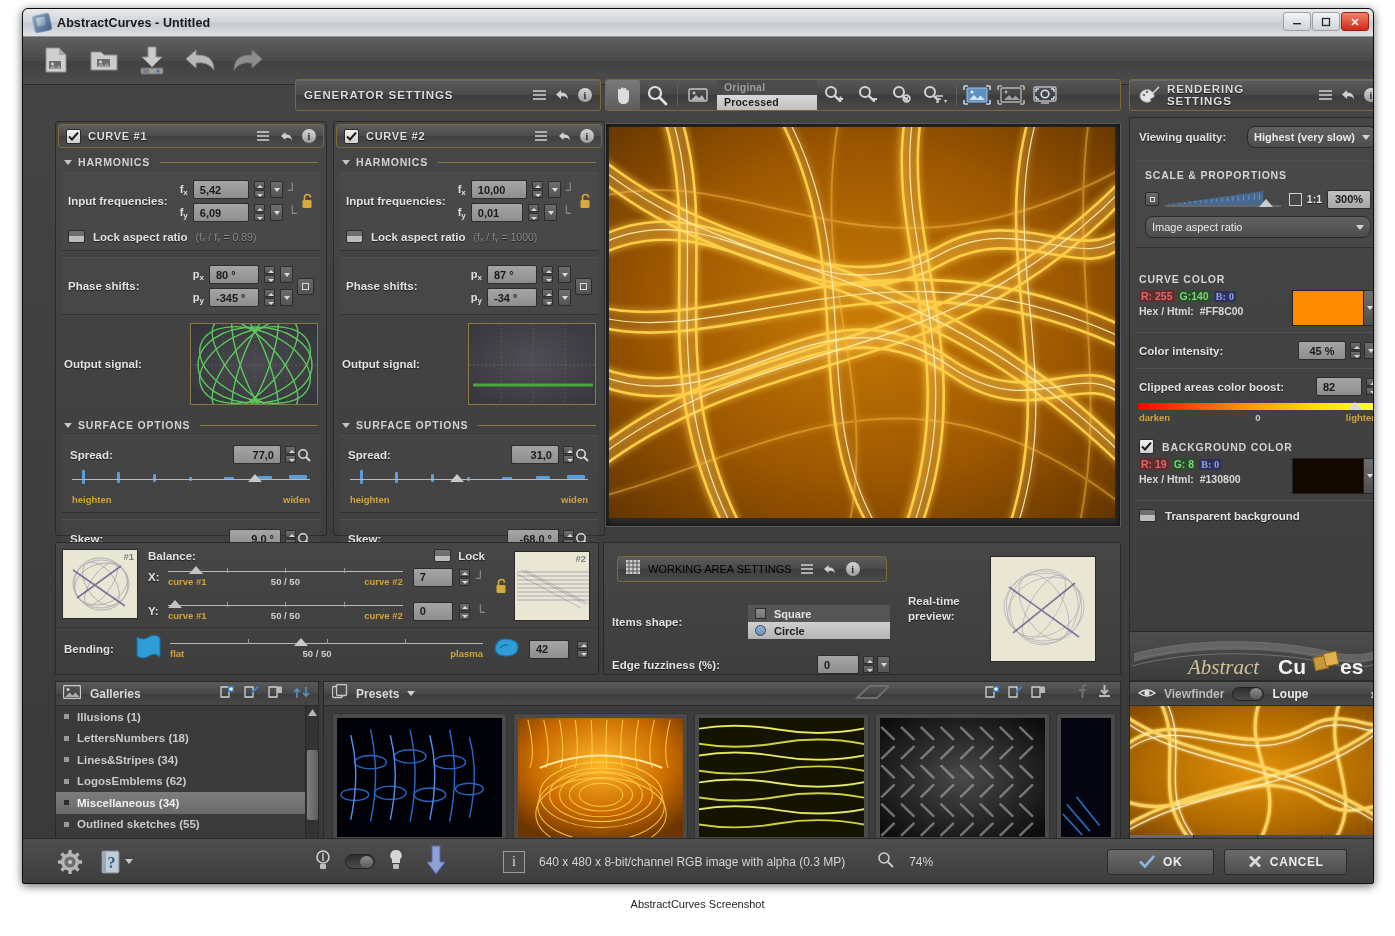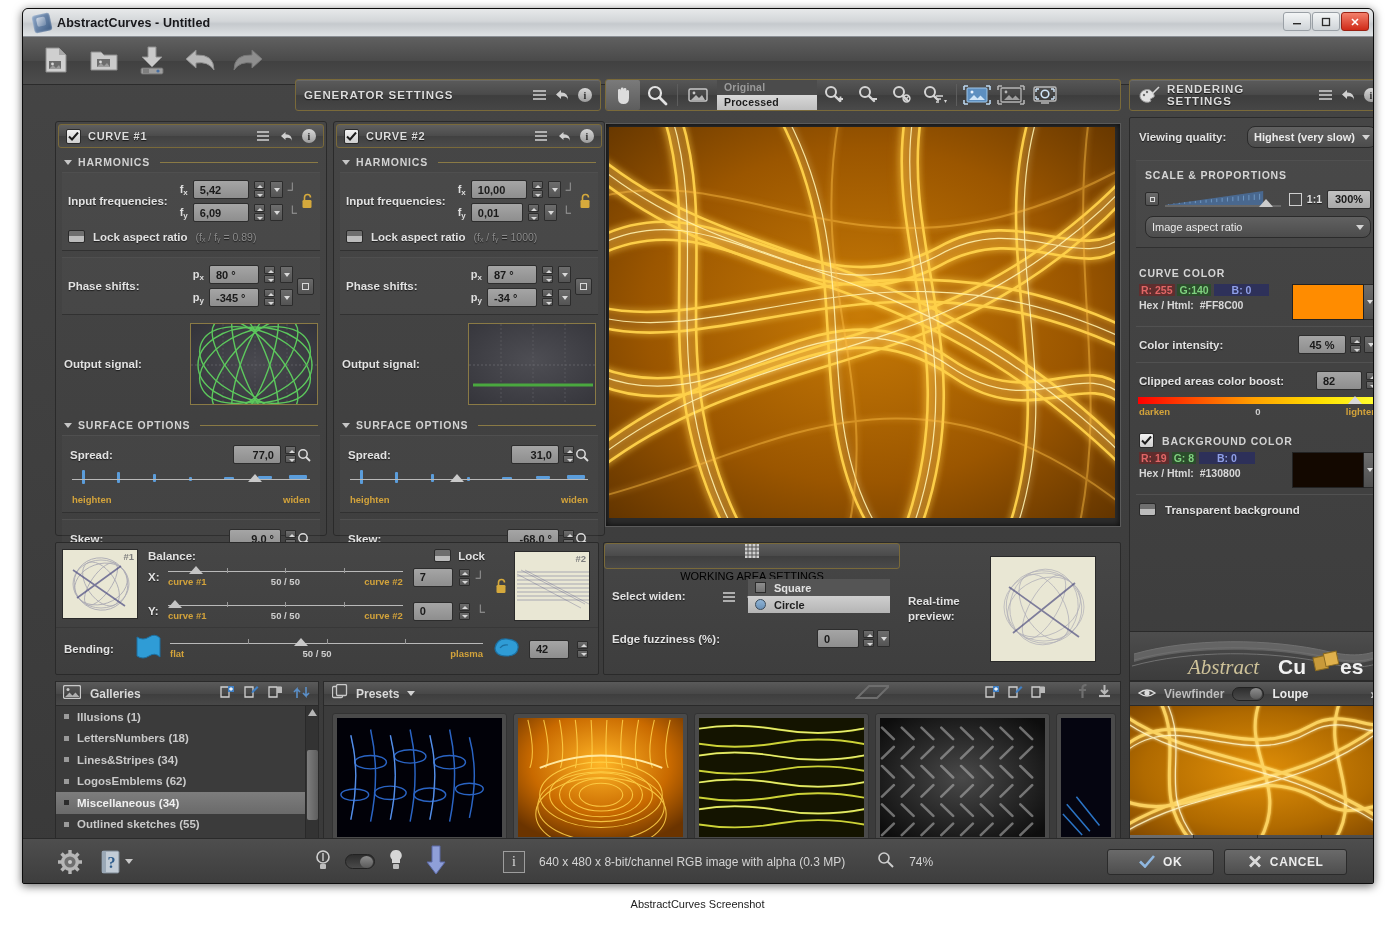--- a/index.html
+++ b/index.html
@@ -194,21 +194,21 @@
     height:22px; background:linear-gradient(180deg,#616161,#4c4c4c);
     border:1px solid #2b2b2b;border-radius:8px; display:flex;align-items:center;
     padding:0 6px; font-size:11px;font-weight:bold;color:#eaeaea;
   }
   .select .arrow{ margin-left:auto; width:0;height:0;
      border-left:4.5px solid transparent;border-right:4.5px solid transparent;border-top:5px solid #d5d5d5;}
   .gtitle{ font-size:10.5px;font-weight:bold;color:#d5d5d5;letter-spacing:.8px;padding:3px 9px 5px;}
   .rgb{ font-size:10.5px;font-weight:bold; }
   .rgb .r{ color:#e06666; background:rgba(120,30,30,.55); padding:0 2px; }
   .rgb .g{ color:#7fd17f; background:rgba(25,85,25,.55); padding:0 2px; }
-  .rgb .b{ color:#8f9fe8; background:rgba(30,35,110,.55); padding:0 18px; }
+  .rgb .b{ color:#8f9fe8; background:rgba(30,35,110,.55); padding:0 2px;font-family:Liberation Serif, serif; }
   .hexline{ font-size:10.5px;font-weight:bold;color:#d8d8d8;margin-top:3px; }
   .swatch{ width:72px;height:36px;border:1px solid #222; }
   .swarrow{ width:13px;height:36px;background:linear-gradient(180deg,#6d6d6d,#4f4f4f);
      border:1px solid #2a2a2a;border-left:none;position:relative;}
   .swarrow:after{content:"";position:absolute;left:3px;top:15px;
      border-left:3.5px solid transparent;border-right:3.5px solid transparent;border-top:4px solid #dedede;}
   .gradbar{ height:7px;margin:4px 8px 0 8px;
      background:linear-gradient(90deg,#ff0000 0%,#ff3b00 18%,#ffa000 48%,#ffe000 76%,#ffff33 100%); }
 
   .logobox{ position:absolute; left:1106px; top:594px; width:258px; height:50px;
@@ -225,23 +225,23 @@
   .baltrack .tline{top:6px;}
   .baltrack .tick{top:2px;}
   .baltrack .thumb{top:1px;border-bottom-color:#c4c4c4;}
   .bt-lbls{ position:absolute;left:0;right:0;top:11px;display:flex;justify-content:space-between;
      font-size:9.5px;font-weight:bold;color:#d3a33b; }
   .bt-mid{ position:absolute;left:50%;transform:translateX(-50%);top:11px;font-size:9.5px;font-weight:bold;color:#cfcfcf;}
 
   
   .wapanel{ position:absolute; left:580px; top:505px; width:518px; height:133px;
      background:linear-gradient(180deg,#464646,#3e3e3e); border:1px solid #2a2a2a;border-radius:2px; }
-  .wa-head{ height:26px;margin:0;display:flex;align-items:center;gap:8px;padding:0 8px;
+  .wa-head{ height:26px;margin:13px;display:flex;align-items:center;gap:8px;padding:0 8px;
      background:linear-gradient(180deg,#5c5c5c,#4a4a4a 50%,#3f3f3f 52%,#4a4a4a);
-     border:1px solid #7a6a3a;border-radius:3px;flex-direction:column; }
+     border:1px solid #7a6a3a;border-radius:3px; }
   .shapeopt{ width:142px;height:17px;display:flex;align-items:center;gap:8px;padding:0 7px;
      font-size:11px;font-weight:bold; }
   .shapeopt.off{ background:#555; color:#e2e2e2; }
   .shapeopt.on{ background:linear-gradient(180deg,#cfcfcf,#b4b4b4); color:#1d1d1d; }
   .sqmark{ width:11px;height:11px;background:linear-gradient(180deg,#8d8d8d,#737373);border:1px solid #2b2b2b;}
   .cirmark{ width:11px;height:11px;border-radius:50%;background:linear-gradient(180deg,#8fb4d6,#6a90b6);border:1px solid #3a4a5a;}
 
   
   .galpanel{ position:absolute; left:32px; top:644px; width:264px; height:200px;
      background:#3c3c3c; border:1px solid #2a2a2a; }
@@ -986,21 +986,21 @@
           <div class="numfield" style="min-width:44px;justify-content:center;background:linear-gradient(180deg,#c2c2c2,#a8a8a8)">300%</div>
         </div>
         <div style="padding:0 9px 4px">
           <div class="select">
             <span style="font-weight:normal">Image aspect ratio</span>
             <span class="arrow"></span>
           </div>
         </div>
       </div>
 
-      <div class="gtitle" style="margin-top:16px">CURVE COLOR</div>
+      <div class="gtitle" style="margin-top:22px">CURVE COLOR</div>
       <div class="rrow" style="padding:0 9px 6px;align-items:flex-start">
         <div style="flex:1">
           <div class="rgb">
             <span class="r"><span>R:</span> <span>255</span></span>
             <span class="g"><span>G:</span><span>140</span></span>
             <span class="b"><span>B:</span> <span>0</span></span>
           </div>
           <div class="hexline">
             <span>Hex / Html:</span>&nbsp;
             <span>#FF8C00</span>
@@ -1234,21 +1234,21 @@
                   </div>
               <div class="hicon">
                     <svg width="13" height="11" viewBox="0 0 13 11">
                       <path d="M5.5 1 L1 5 L5.5 9 V7 q5.5 -1 6.5 3 Q12 3 5.5 3.2 Z" fill="#cfcfcf"></path>
                     </svg>
                   </div>
               <div class="hicon info">i</div>
             </div>
           </div>
           <div style="display:flex;align-items:center;padding:10px 10px 0 8px;">
-            <span class="lbl" style="flex:1">Select widen:</span>
+            <span class="lbl" style="flex:1">Items shape:</span>
             <div>
               <div class="shapeopt off">
                 <span class="sqmark"></span>
                 <span>Square</span>
               </div>
               <div class="shapeopt on">
                 <span class="cirmark"></span>
                 <span>Circle</span>
               </div>
             </div>

